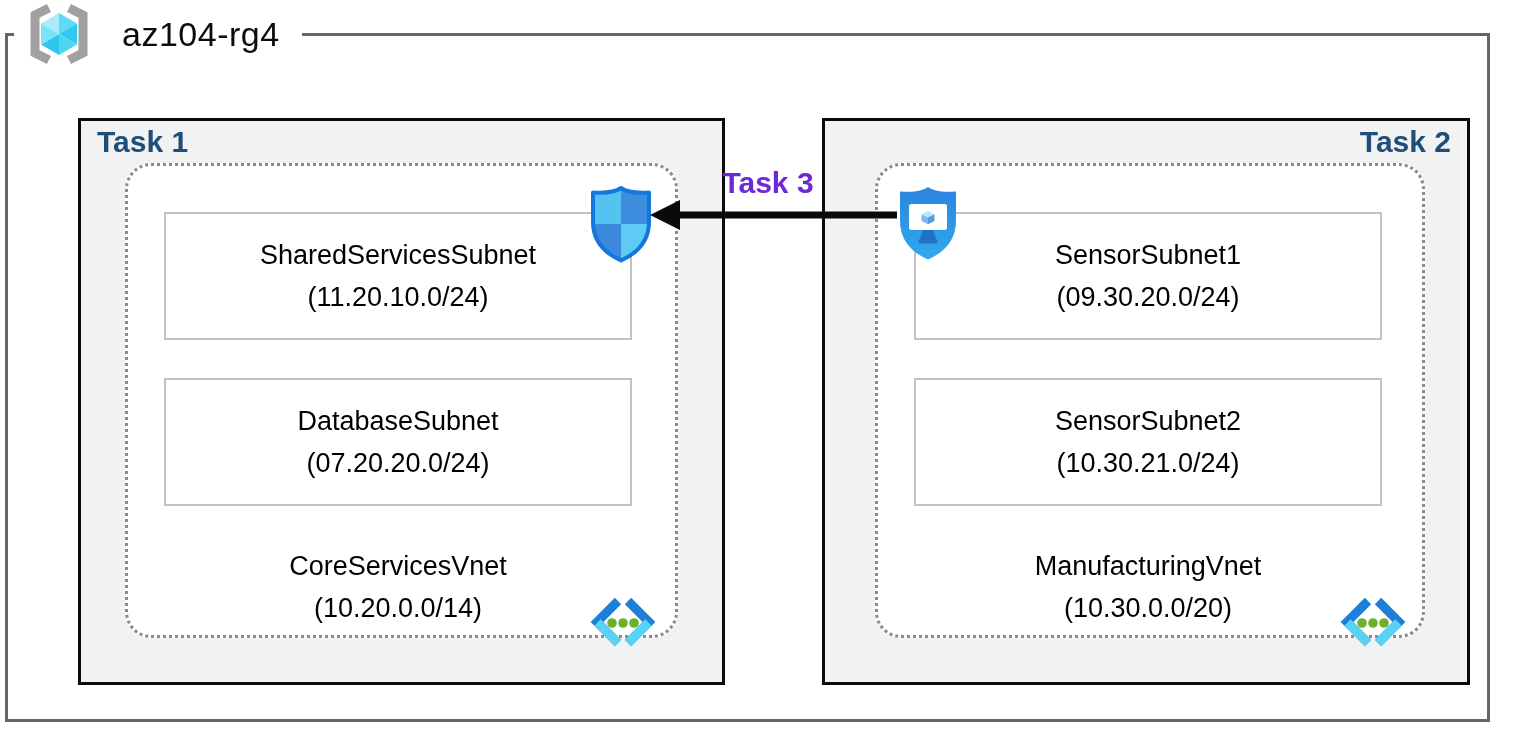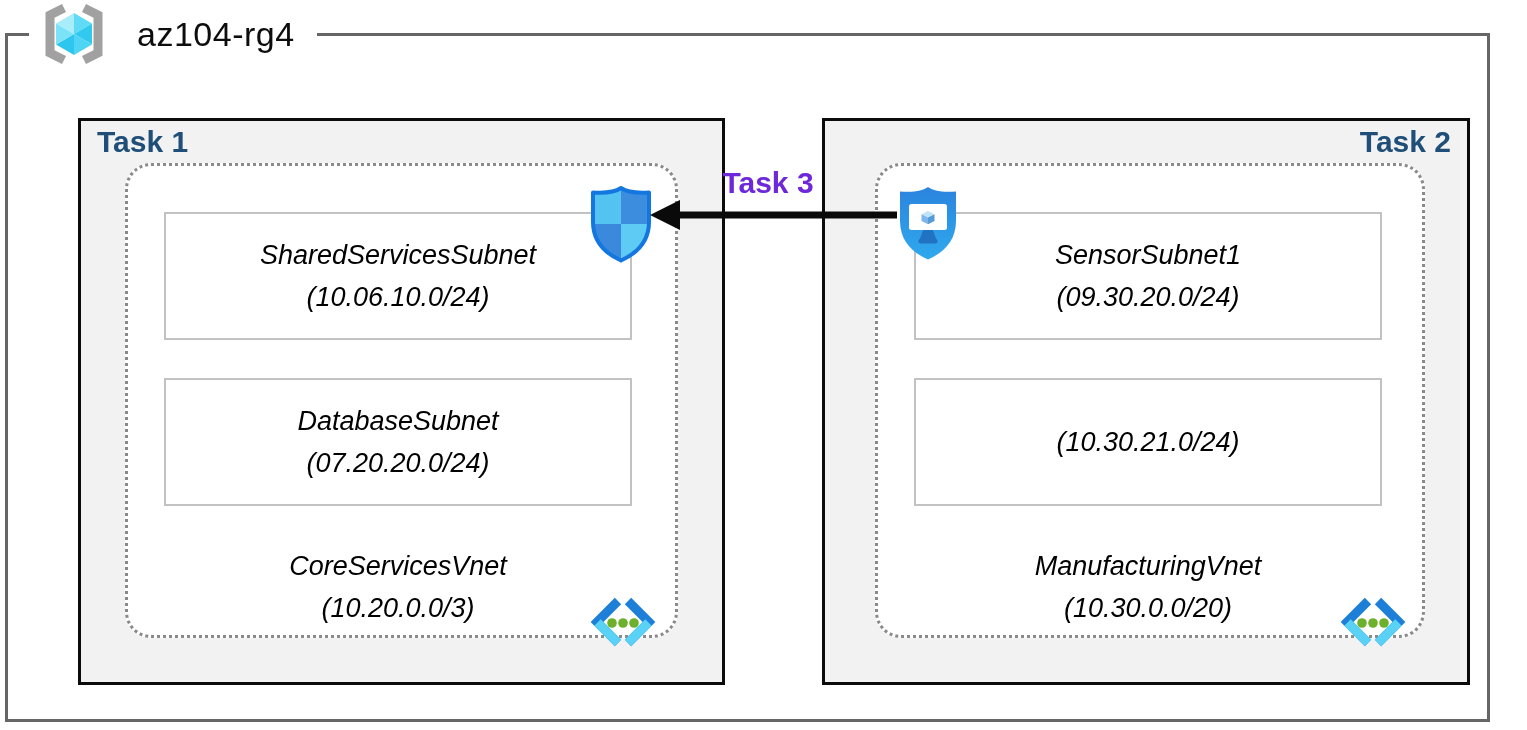--- a/index.html
+++ b/index.html
@@ -6,21 +6,21 @@
   .canvas {
     position:relative; width:1527px; height:730px; background:#ffffff;
     font-family:"Liberation Sans", sans-serif; color:#000;
   }
   
   .outer-frame {
     position:absolute; left:5px; top:33px; width:1485px; height:689px;
     border:3px solid #666666; box-sizing:border-box;
   }
   .rg-header {
-    position:absolute; left:29px; top:0; height:68px; z-index:5;
+    position:absolute; left:14px; top:0; height:68px; z-index:5;
     display:flex; align-items:center; gap:26px;
     background:#ffffff; padding:0 22px 0 8px;
   }
   .rg-title { font-size:34px; color:#0d0d0d; letter-spacing:0.5px; white-space:nowrap; }
 
   
   .task-box {
     position:absolute; top:118px; height:567px;
     background:#F2F2F2; border:3px solid #0B0B0B; box-sizing:border-box;
   }
@@ -31,21 +31,20 @@
     white-space:nowrap;
   }
   .task-box.t1 .task-label { left:16px; }
   .task-box.t2 .task-label { right:16px; }
 
   
   .vnet {
     position:absolute; top:42px; height:475px;
     background:#ffffff; border:3px dotted #8A8A8A; border-radius:26px;
     box-sizing:border-box;
-    font-style:italic;
   }
   .task-box.t1 .vnet { left:44px; width:553px; }
   .task-box.t2 .vnet { left:50px; width:550px; }
 
   .subnet {
     position:absolute; background:#ffffff; border:2px solid #C2C2C2; box-sizing:border-box;
     display:flex; flex-direction:column; justify-content:center;
     text-align:center; font-size:27px; line-height:42px;
   }
   .vnet .subnet { left:36px; width:468px; height:128px; }
@@ -90,29 +89,29 @@
     </svg>
     <span class="rg-title">az104-rg4</span>
   </div>
 
   <div class="task-box t1">
     <div class="task-label">Task 1</div>
 
     <div class="vnet">
       <div class="subnet s1">
         <span>SharedServicesSubnet</span>
-        <span>(10.06.10.0/24)</span>
+        <span>(11.20.10.0/24)</span>
       </div>
       <div class="subnet s2">
         <span>DatabaseSubnet</span>
         <span>(07.20.20.0/24)</span>
       </div>
       <div class="vnet-label">
         <div>CoreServicesVnet</div>
-        <div>(10.20.0.0/3)</div>
+        <div>(10.20.0.0/14)</div>
       </div>
       <svg class="vnet-icon" viewBox="0 0 66 54">
         <path d="M28 5 L7 26 L28 47" fill="none" stroke="#1E7FD9" stroke-width="9"></path>
         <path d="M7.5 26.5 L28 47" fill="none" stroke="#5AD2F6" stroke-width="9"></path>
         <path d="M38 5 L59 26 L38 47" fill="none" stroke="#1E7FD9" stroke-width="9"></path>
         <path d="M58.5 26.5 L38 47" fill="none" stroke="#5AD2F6" stroke-width="9"></path>
         <circle cx="22" cy="27" r="4.8" fill="#6CB02C"></circle>
         <circle cx="33" cy="27" r="4.8" fill="#6CB02C"></circle>
         <circle cx="44" cy="27" r="4.8" fill="#6CB02C"></circle>
       </svg>
@@ -136,20 +135,21 @@
 
   <div class="task-box t2">
     <div class="task-label">Task 2</div>
 
     <div class="vnet">
       <div class="subnet s1">
         <span>SensorSubnet1</span>
         <span>(09.30.20.0/24)</span>
       </div>
       <div class="subnet s2">
+        <span>SensorSubnet2</span>
         <span>(10.30.21.0/24)</span>
       </div>
       <div class="vnet-label">
         <div>ManufacturingVnet</div>
         <div>(10.30.0.0/20)</div>
       </div>
       <svg class="vnet-icon" viewBox="0 0 66 54">
         <path d="M28 5 L7 26 L28 47" fill="none" stroke="#1E7FD9" stroke-width="9"></path>
         <path d="M7.5 26.5 L28 47" fill="none" stroke="#5AD2F6" stroke-width="9"></path>
         <path d="M38 5 L59 26 L38 47" fill="none" stroke="#1E7FD9" stroke-width="9"></path>

